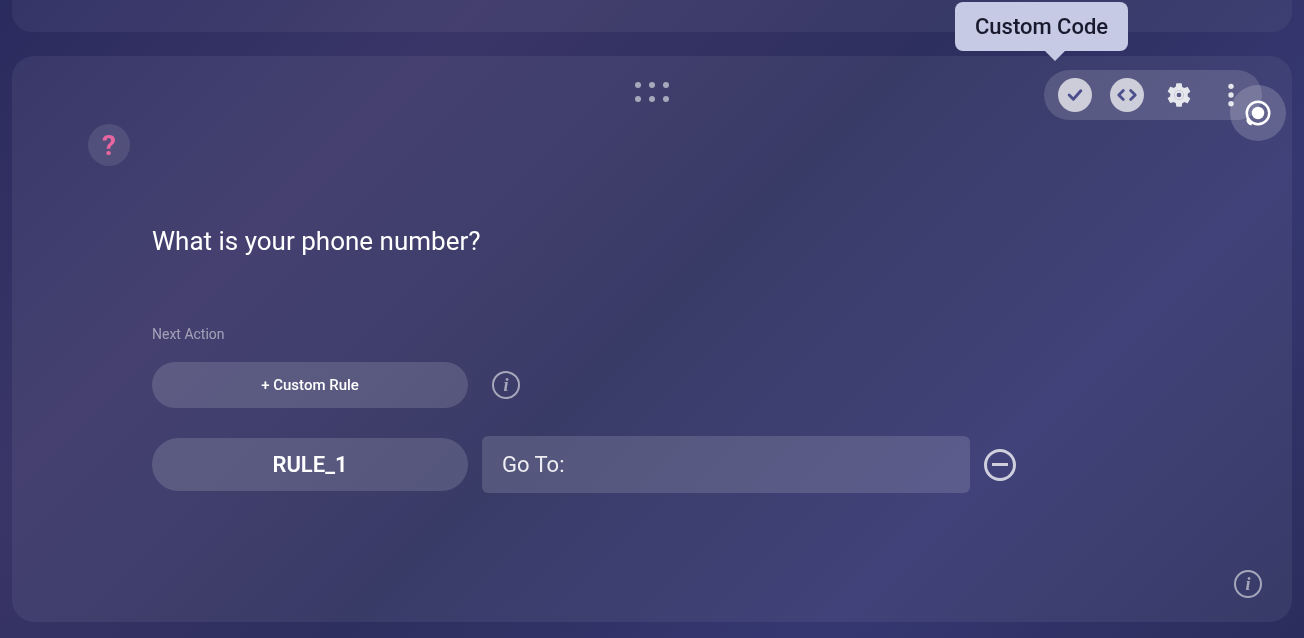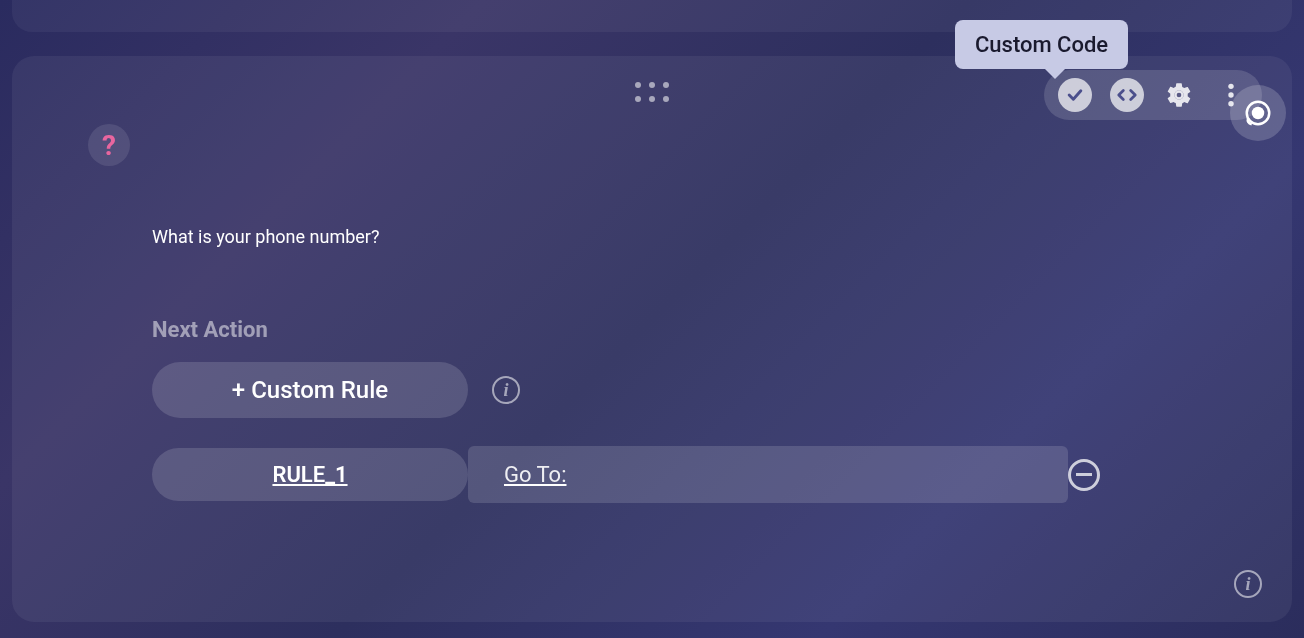--- a/index.html
+++ b/index.html
@@ -19,21 +19,21 @@
     
     .top-card-sliver {
       margin: 0 12px;
       height: 32px;
       background: rgba(255, 255, 255, 0.05);
       border-radius: 0 0 20px 20px;
     }
     
     .tooltip {
       position: absolute;
-      top: 20px;
+      top: 2px;
       left: 955px;
       background: #c7cae5;
       color: #1a1a2e;
       font-size: 22px;
       font-weight: 500;
       padding: 12px 20px;
       border-radius: 8px;
       z-index: 10;
     }
     .tooltip::after {
@@ -124,46 +124,45 @@
     }
     .card-title {
       color: rgba(255,255,255,0.55);
       font-size: 24px;
       font-weight: 400;
     }
     
     .question-text {
       margin-top: 60px;
       margin-left: 100px;
-      font-size: 18px;
+      font-size: 26px;
       color: #ffffff;
     }
     
     .next-action-label {
       margin-top: 70px;
       margin-left: 100px;
       color: rgba(255,255,255,0.5);
-      font-size: 22px;
-      font-weight: bold;
+      font-size: 14px;
     }
     
     .custom-rule-row {
       margin-top: 20px;
       margin-left: 100px;
       display: flex;
       align-items: center;
       gap: 24px;
     }
     .pill-btn {
       background: rgba(255,255,255,0.14);
       border-radius: 999px;
       padding: 14px 0;
       width: 316px;
       text-align: center;
-      font-size: 24px;
+      font-size: 15px;
       font-weight: 500;
       cursor: pointer;
       color: #ffffff;
     }
     .info-icon {
       width: 28px;
       height: 28px;
       border: 2.5px solid rgba(255,255,255,0.55);
       border-radius: 50%;
       display: flex;
@@ -175,40 +174,40 @@
       font-family: Georgia, serif;
       font-style: italic;
       cursor: pointer;
     }
     
     .rule-row {
       margin-top: 28px;
       margin-left: 100px;
       display: flex;
       align-items: center;
-      text-decoration: underline;
+      gap: 14px;
     }
     .rule-label {
       background: rgba(255,255,255,0.14);
       border-radius: 999px;
       padding: 14px 0;
       width: 316px;
       text-align: center;
       font-size: 22px;
       font-weight: 600;
       color: #ffffff;
     }
     .goto-box {
       background: rgba(255,255,255,0.14);
       border-radius: 6px;
-      padding: 16px 36px;
+      padding: 16px 20px;
       display: flex;
       align-items: flex-end;
       gap: 14px;
-      width: 600px;
+      width: 488px;
       font-size: 22px;
     }
     .goto-label {
       color: rgba(255,255,255,0.9);
     }
     .goto-value {
       color: rgba(255,255,255,0.9);
     }
     .remove-icon {
       width: 32px;

